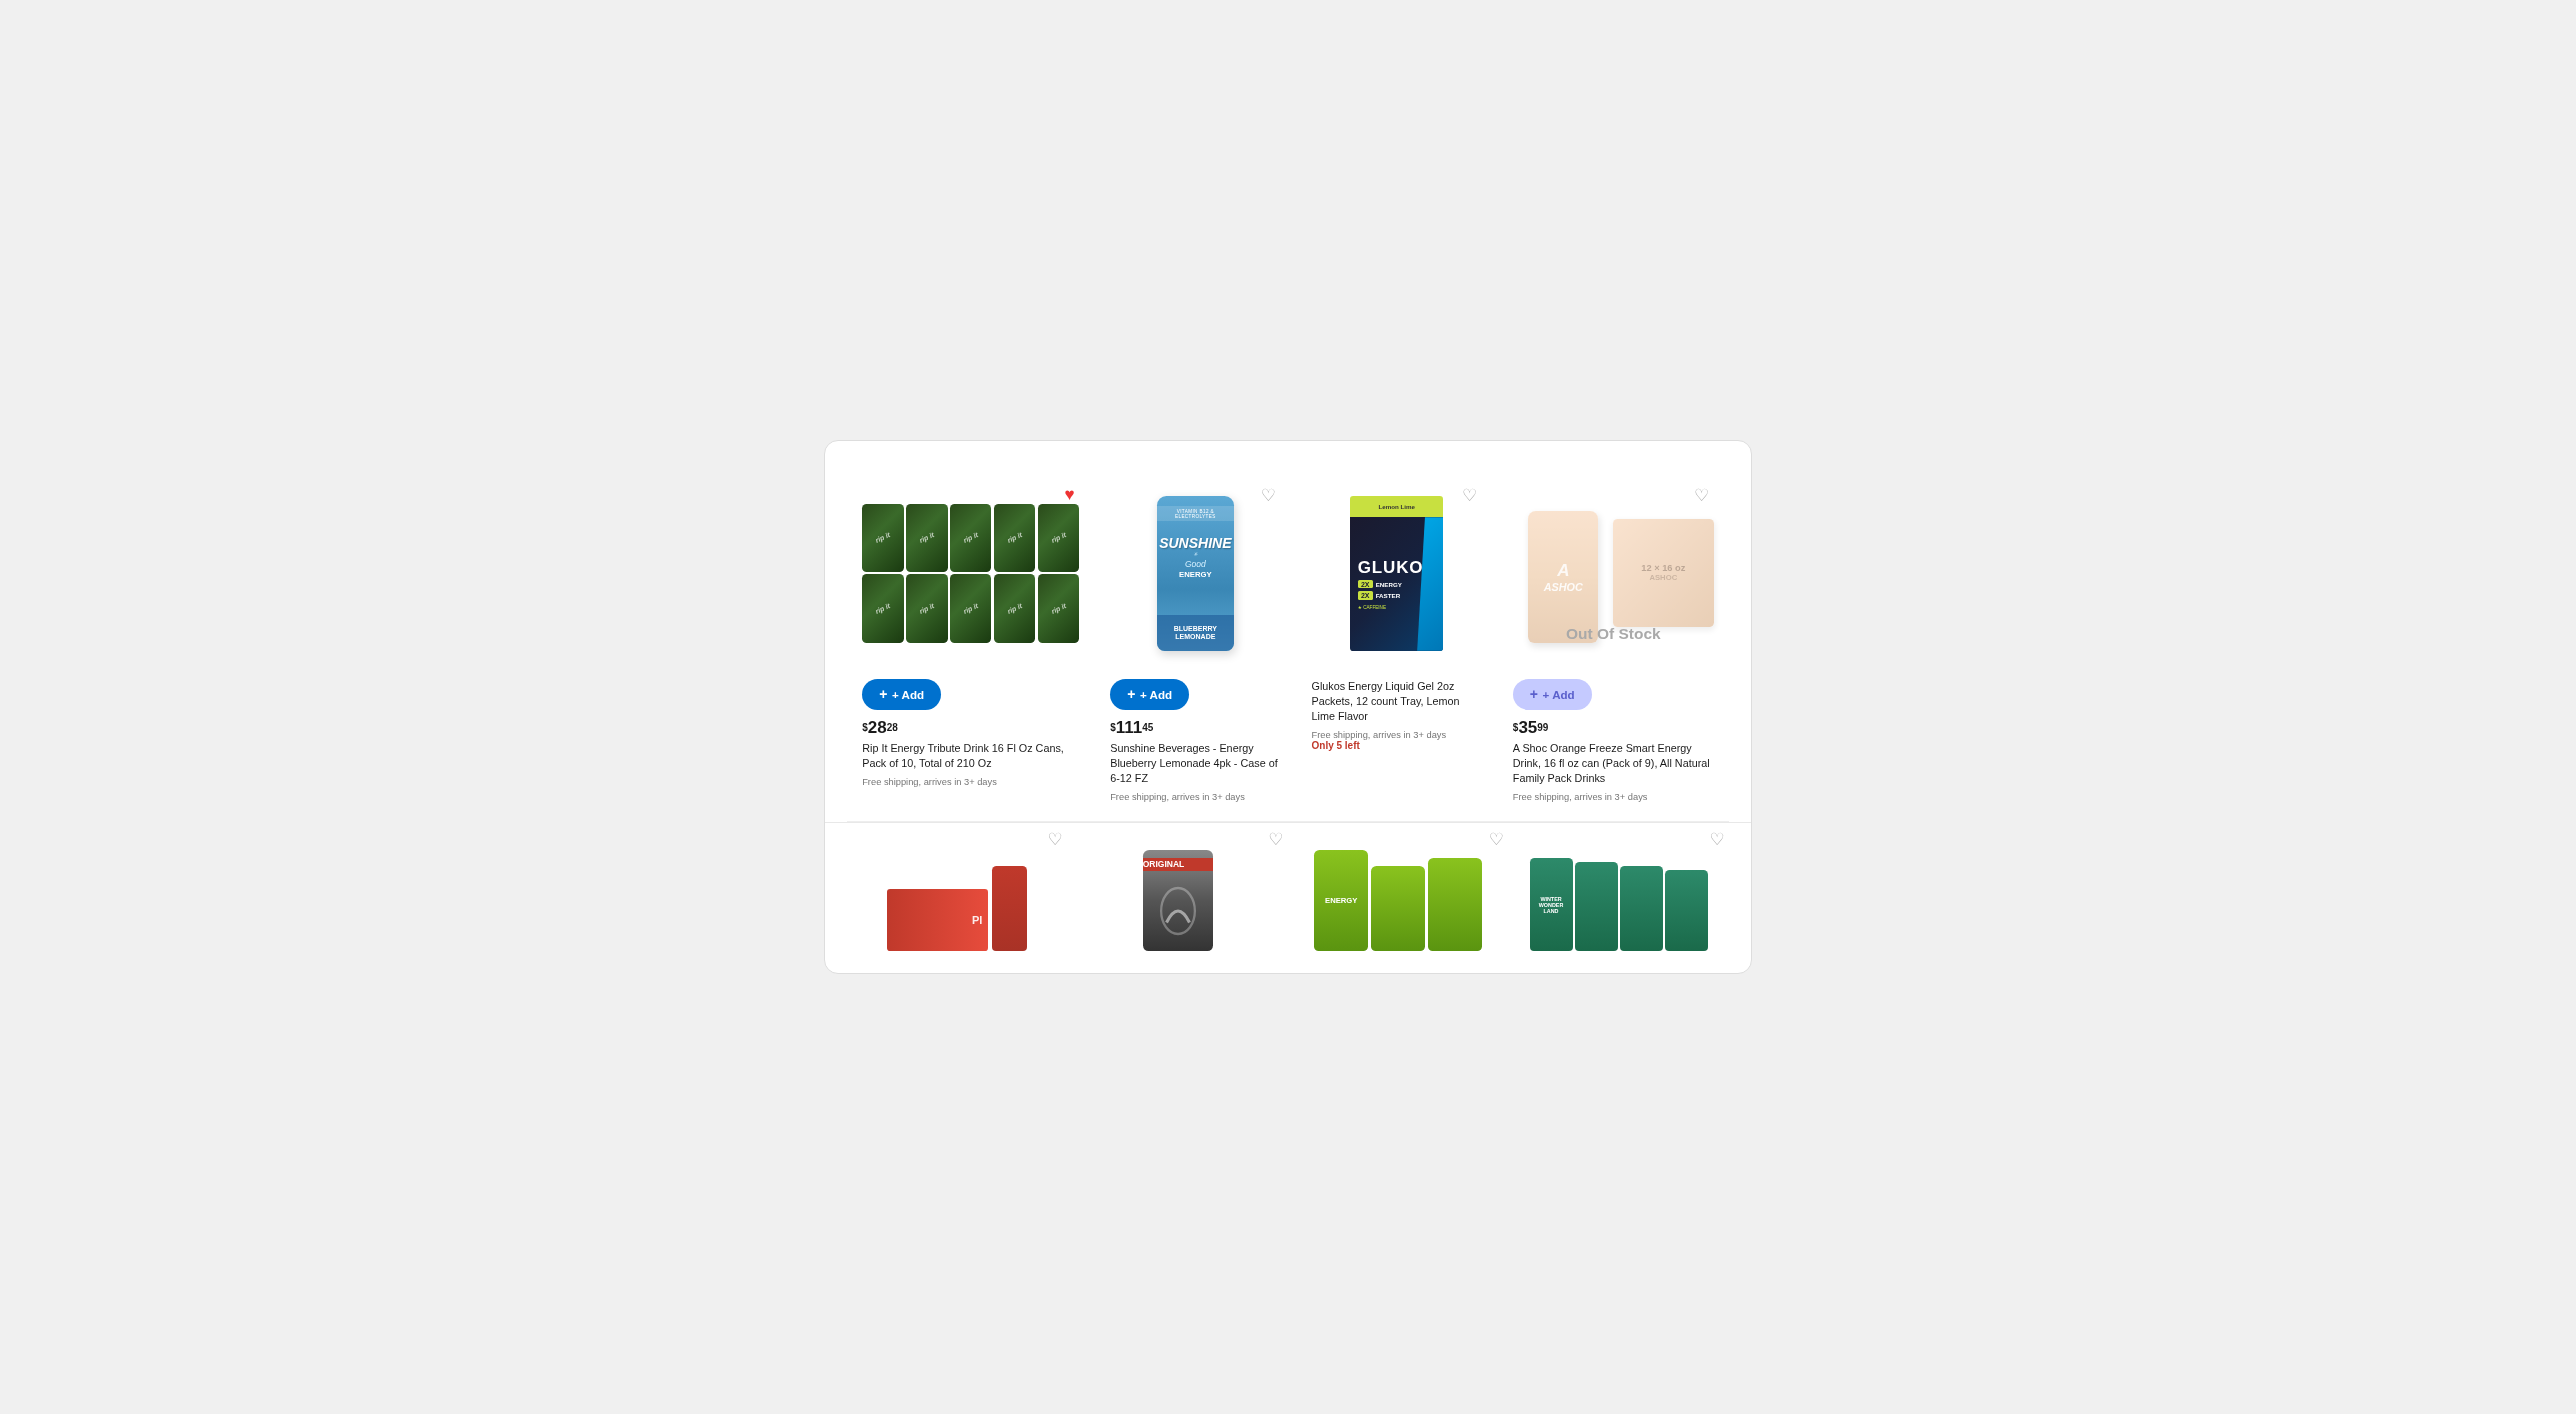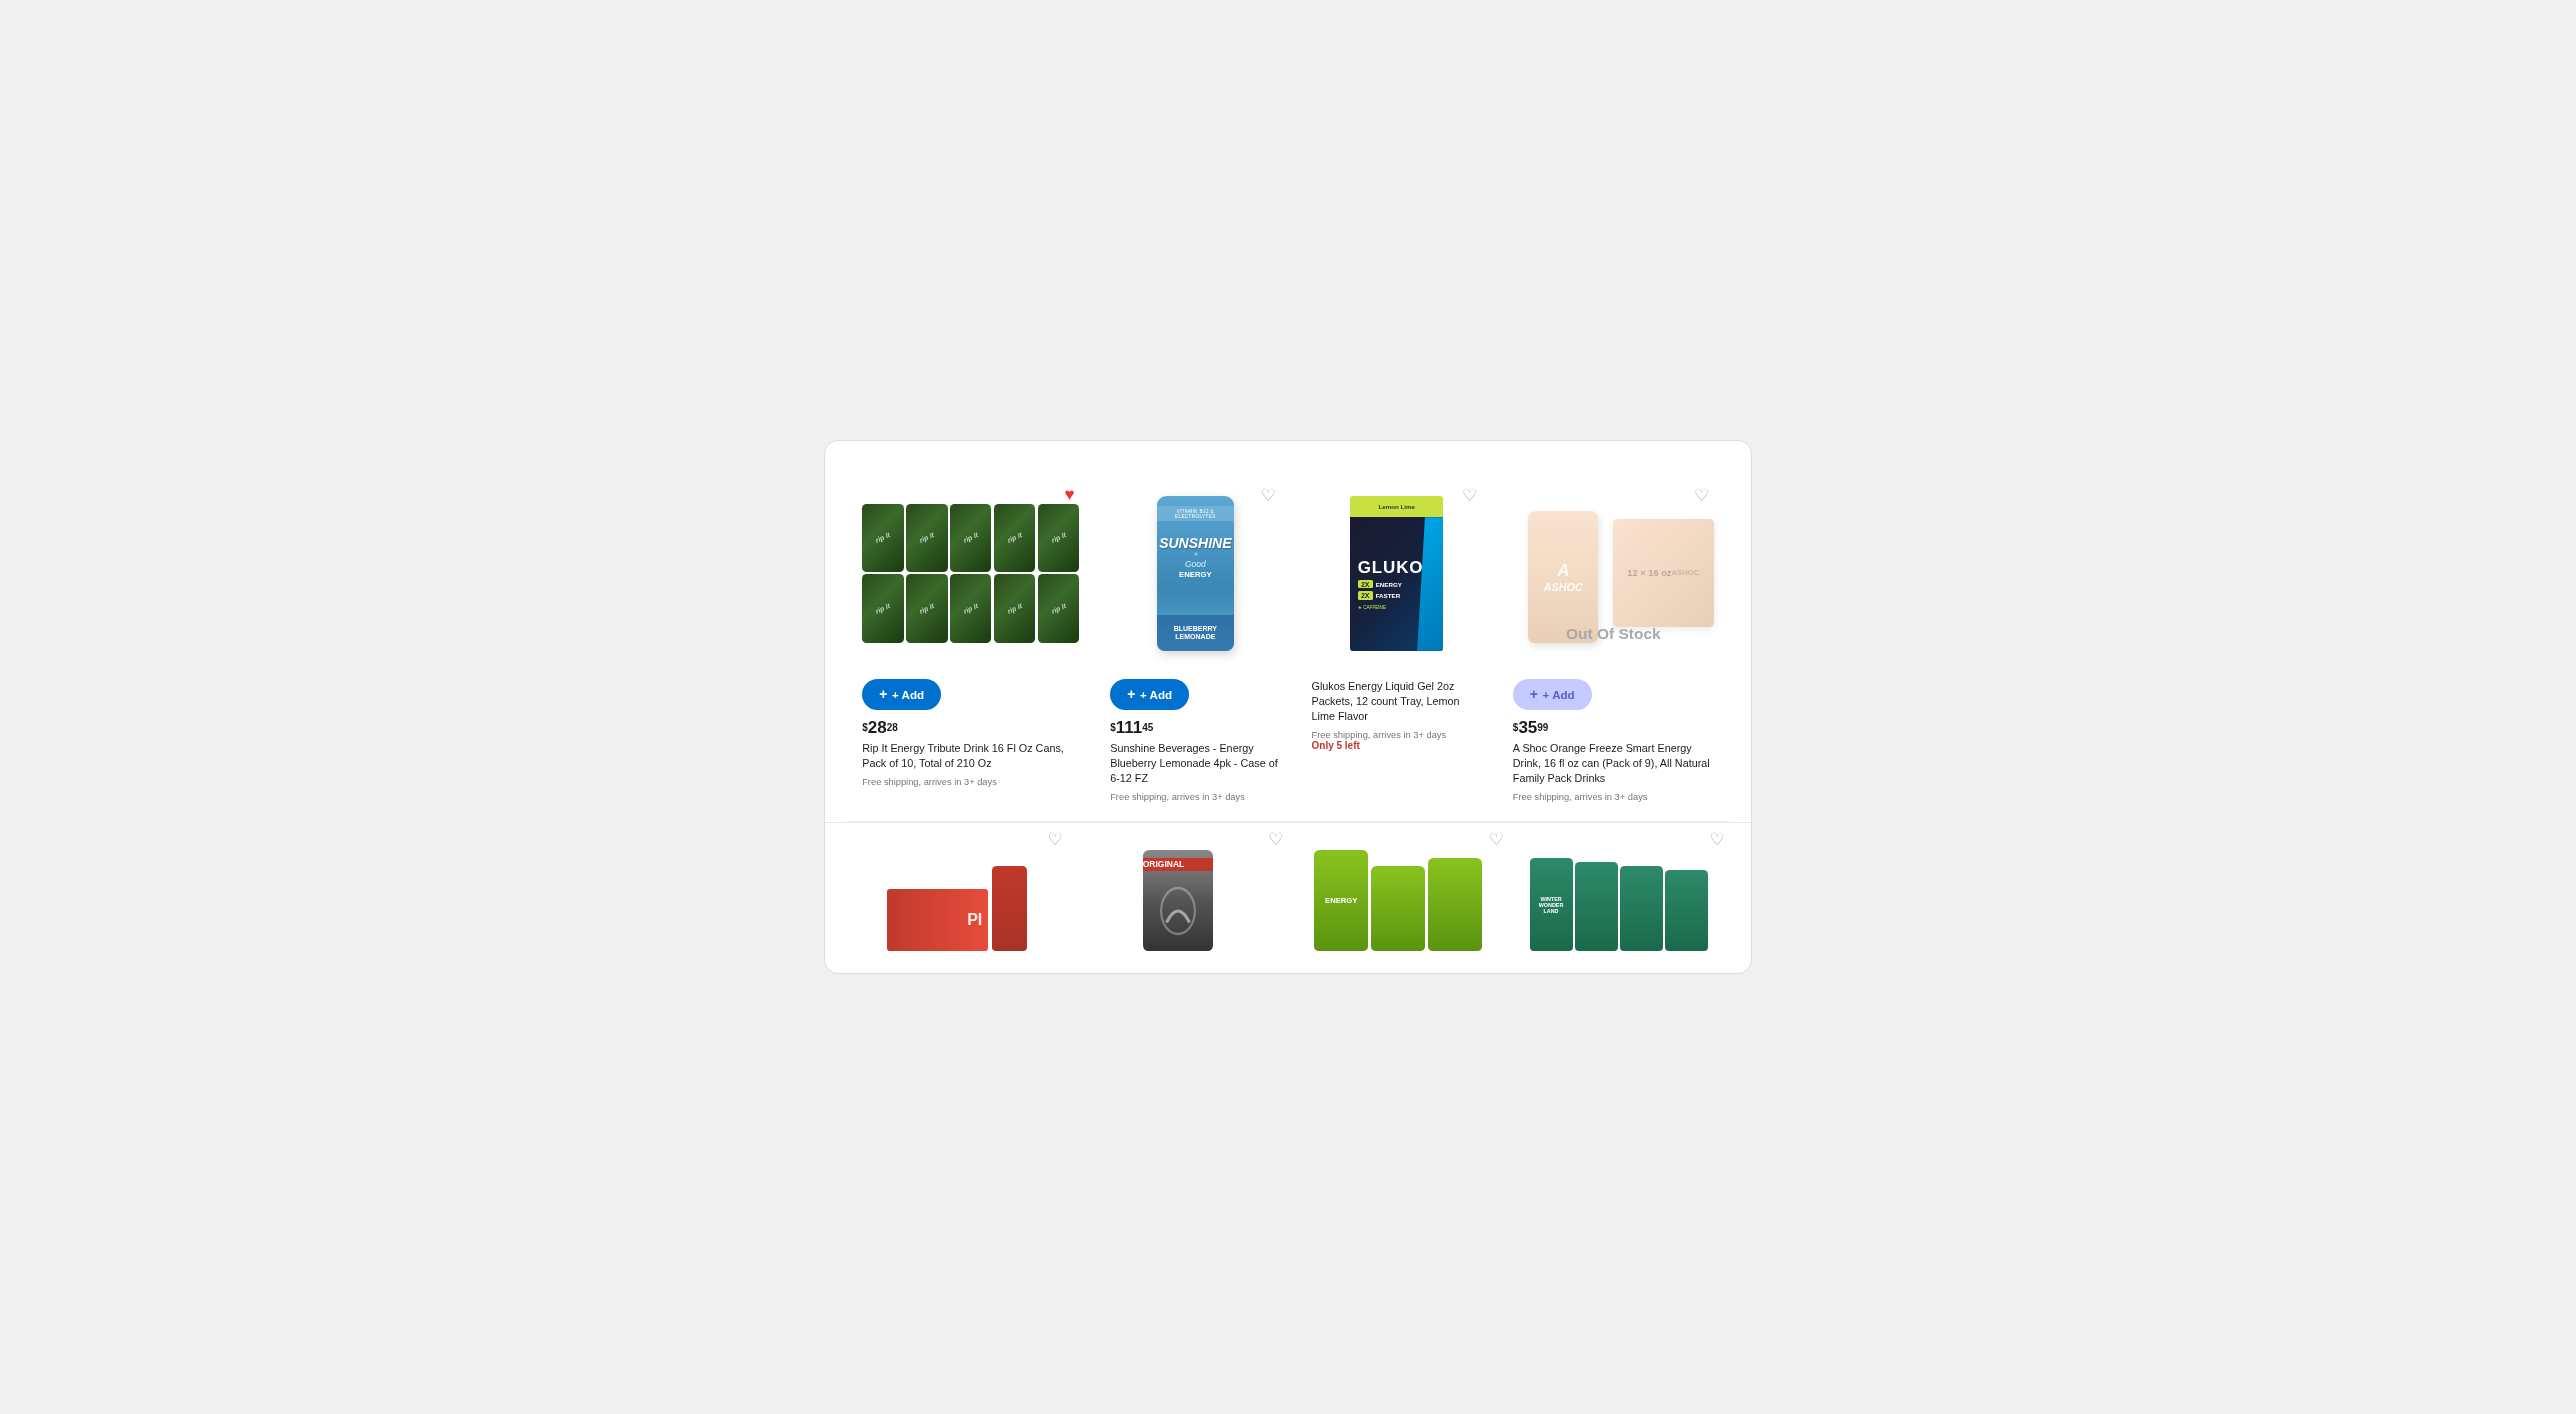--- a/index.html
+++ b/index.html
@@ -246,21 +246,21 @@
     }
     .ashoc-box {
       position: absolute;
       right: 0;
       top: 23px;
       width: 101px;
       height: 108px;
       background: linear-gradient(to bottom right, #f5c8a0, #d4a070);
       border-radius: 4.6px;
       display: flex;
-      flex-direction: row;
+      flex-direction: column;
       align-items: center;
       justify-content: center;
       font-size: 6.2px;
       font-weight: bold;
       color: rgba(100,60,20,0.8);
       box-shadow: 0.8px 2.3px 6.2px rgba(0,0,0,0.15);
     }
     .out-of-stock-overlay {
       position: absolute;
       bottom: 7.7px;
@@ -291,21 +291,21 @@
       height: 62px;
       background: linear-gradient(to right, #c0392b, #e74c3c);
       border-radius: 3.1px;
       display: flex;
       align-items: center;
       justify-content: flex-end;
       padding-right: 6.2px;
       position: relative;
     }
     .pi-box-text {
-      font-size: 16px;
+      font-size: 11px;
       font-weight: 900;
       color: rgba(255,255,255,0.9);
     }
     .pi-single-can {
       width: 35px;
       height: 85px;
       background: linear-gradient(to bottom, #c0392b, #a93226);
       border-radius: 4.6px 4.6px 3.9px 3.9px;
     }
     

